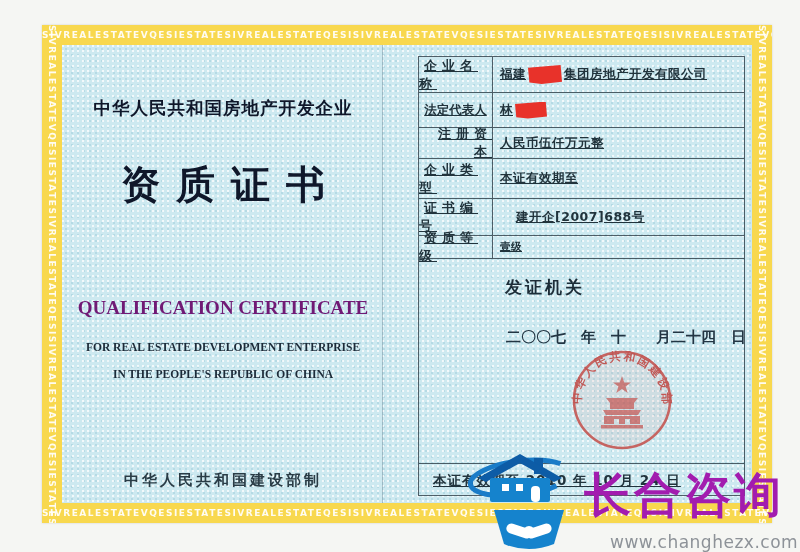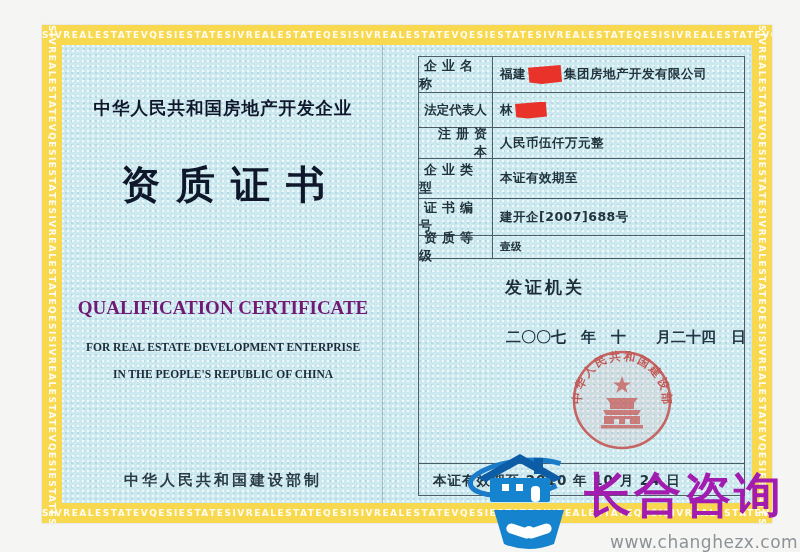--- a/index.html
+++ b/index.html
@@ -47,30 +47,30 @@
 
   
   .watermark{
     position:absolute;left:80px;top:230px;width:640px;z-index:5;
     font-size:62px;font-weight:bold;letter-spacing:4px;white-space:nowrap;
     color:#e4625e;opacity:.83;text-shadow:0 0 1px rgba(228,98,94,.6);
   }
 
   
   .tbl{position:absolute;left:418px;top:56px;width:327px;height:440px;z-index:3;
-       border:1px solid rgba(42,58,68,.8);box-sizing:border-box;color:#21333c;}
+       border:1px solid rgba(42,58,68,.8);box-sizing:border-box;color:#21333c;text-decoration:underline;}
   .row{display:flex;border-bottom:1px solid rgba(42,58,68,.8);box-sizing:border-box;}
   .lab{width:74px;border-right:1px solid rgba(42,58,68,.8);box-sizing:border-box;
        display:flex;align-items:center;justify-content:center;
        font-size:13px;font-weight:bold;letter-spacing:5px;text-indent:5px;}
   .lab.tight{letter-spacing:0;text-indent:0;font-size:12.5px;}
   .val{flex:1;display:flex;align-items:center;padding-left:7px;
        font-size:12.5px;font-weight:bold;letter-spacing:.5px;}
   .r1{height:36px;} .r2{height:35px;} .r3{height:31px;text-align:right;}
-  .r4{height:40px;} .r5{height:37px;} .r6{height:23px;}
+  .r4{height:40px;} .r5{height:37px;gap:16px;} .r6{height:23px;}
   .r6 .val{font-size:10.5px;}
   .redact{display:inline-block;background:#e8322a;margin:0 2px;vertical-align:middle;
           clip-path:polygon(0 14%,96% 0,100% 88%,40% 100%,4% 92%);}
   .redact.b1{width:34px;height:19px;}
   .redact.b2{width:32px;height:17px;}
   .bigcell{position:relative;height:204px;}
   .issuer{position:absolute;left:86px;top:17px;font-size:17px;font-weight:bold;letter-spacing:3px;color:#1d2d38;}
   .datetxt{position:absolute;left:87px;top:69px;font-size:15px;font-weight:bold;color:#223543;white-space:pre;z-index:3;}
   .validrow{height:34px;border-top:1px solid rgba(42,58,68,.8);box-sizing:border-box;
             display:flex;align-items:center;padding-left:14px;

